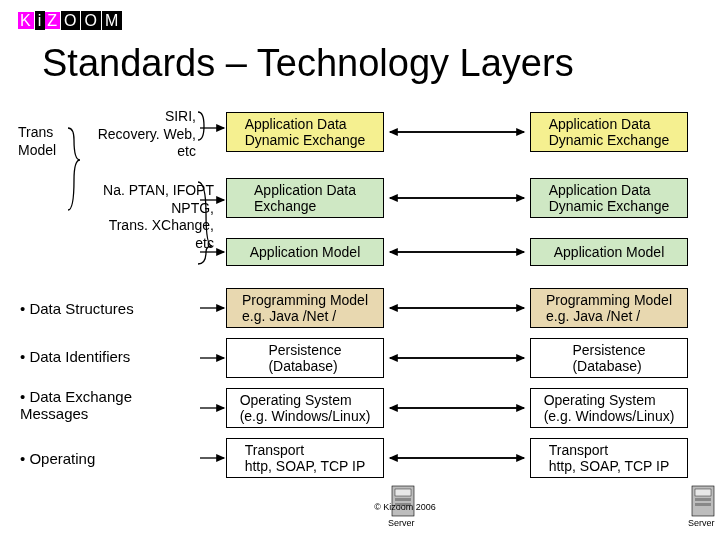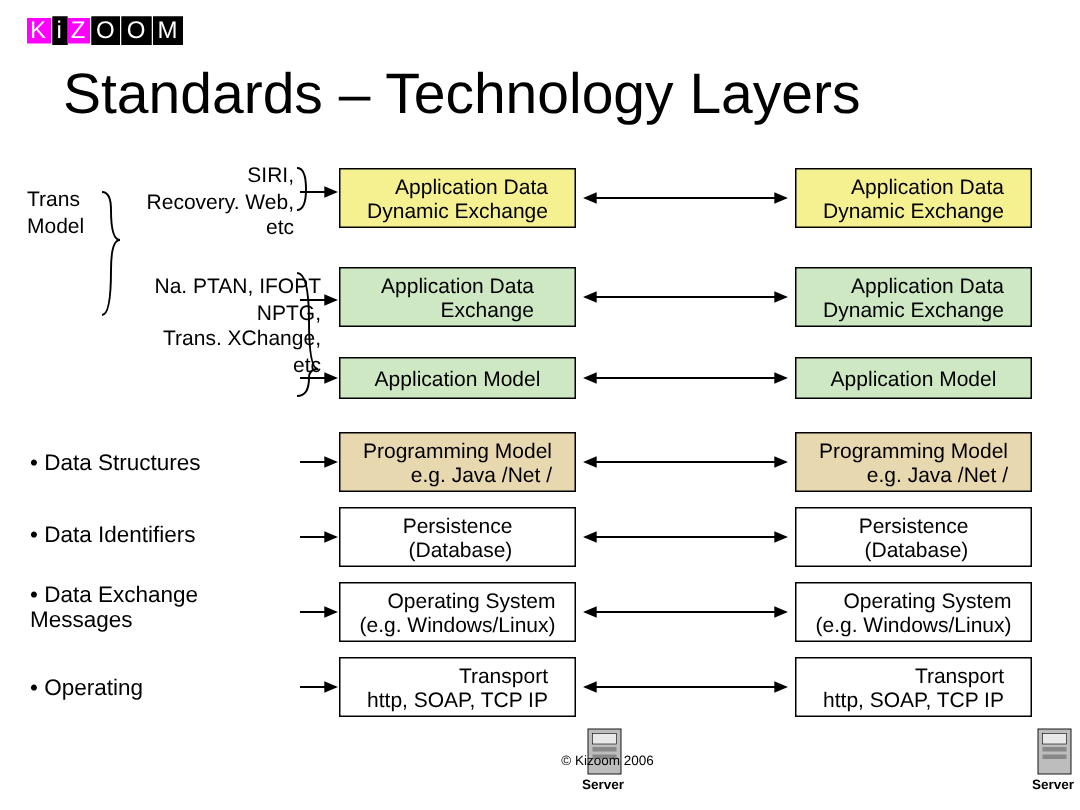--- a/index.html
+++ b/index.html
@@ -1,25 +1,25 @@
 <!DOCTYPE html>
 <html><head>
 <meta charset="utf-8">
 <style>
   html,body{margin:0;padding:0;width:720px;height:540px;background:#fff;font-family:Arial,Helvetica,sans-serif;color:#000;position:relative}
   .logo{position:absolute;left:18px;top:12px;font-weight:normal;font-size:16px;letter-spacing:1px}
   .logo .k1{background:#f0f;color:#fff;padding:0 2px}
   .logo .k2{background:#000;color:#fff;padding:0 2px;border:1px solid #000;margin-left:1px}
   .title{position:absolute;left:42px;top:42px;font-size:38px}
-  .box{position:absolute;border:1.5px solid #000;font-size:14px;text-align:right;display:flex;align-items:center;justify-content:center;line-height:1.15;padding:2px 4px;box-sizing:border-box}
+  .box{position:absolute;border:1.5px solid #000;font-size:14px;text-align:left;display:flex;align-items:center;justify-content:center;line-height:1.15;padding:2px 4px;box-sizing:border-box}
   .left-label{position:absolute;font-size:14px;text-align:right;line-height:1.25}
   .bullet{position:absolute;font-size:15px;text-align:left}
   svg.arrows{position:absolute;left:0;top:0;pointer-events:none}
   .footer{position:absolute;left:0;width:720px;text-align:center;font-size:9px;top:502px}
-  .srv-label{position:absolute;font-size:9px;font-weight:bold}
+  .srv-label{position:absolute;font-size:9px;font-weight:normal}
 </style>
 </head>
 <body>
 
 <div class="logo">
   <span class="k1">K</span><span class="k2">i</span><span class="k1">Z</span><span class="k2">O</span><span class="k2">O</span><span class="k2">M</span>
 </div>
 
 <div class="title" style="white-space: pre-line;">Standards  – Technology Layers</div>
 

